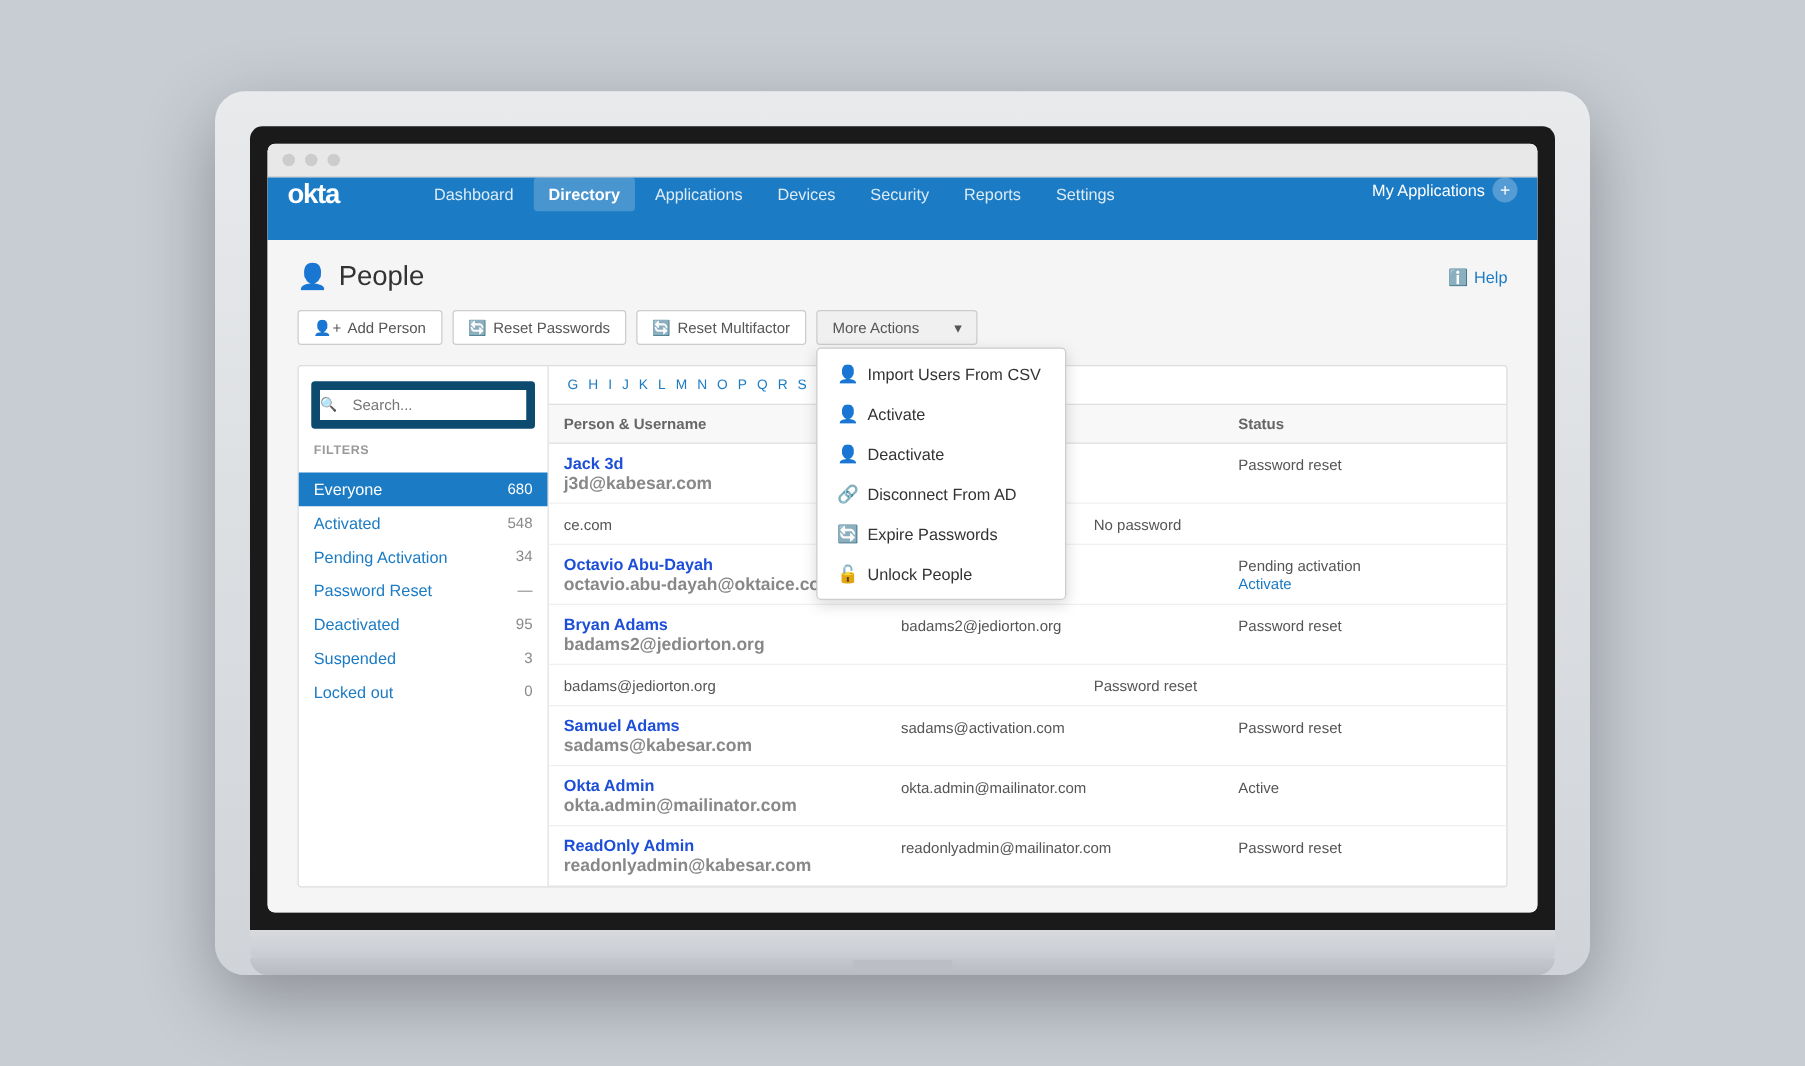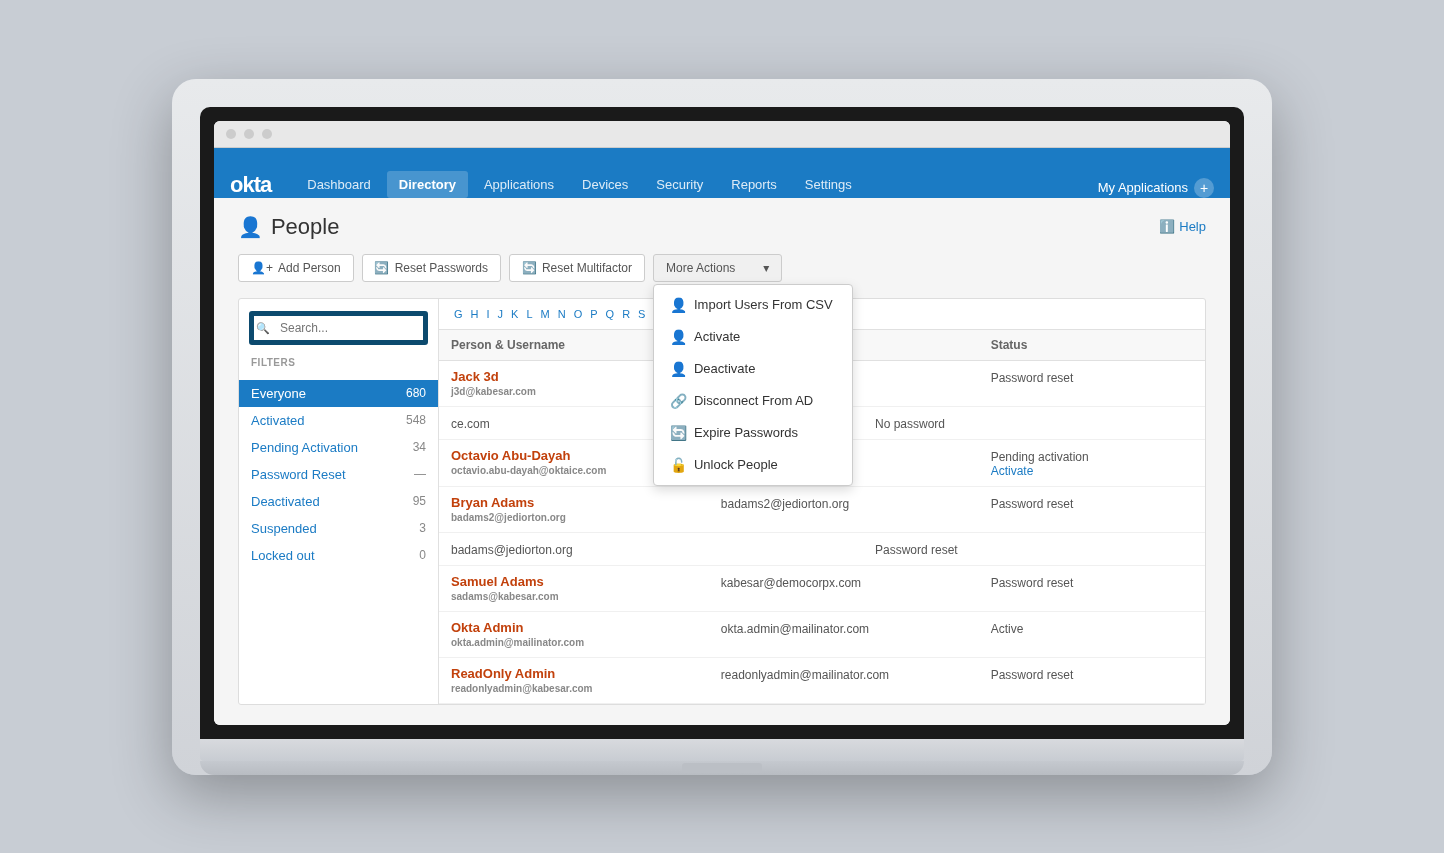--- a/index.html
+++ b/index.html
@@ -40,23 +40,24 @@
     }
     .browser-dot {
       width: 10px; height: 10px;
       border-radius: 50%;
       background: #ccc;
     }
     
     .nav-bar {
       background: #1b7bc4;
       display: flex;
-      align-items: flex-end;
+      align-items: flex-start;
       padding: 0 16px;
       height: 50px;
+      gap: 40px;
     }
     .nav-logo {
       color: #fff;
       font-size: 22px;
       font-weight: bold;
       margin-right: 24px;
       letter-spacing: -1px;
     }
     .nav-items {
       display: flex;
@@ -197,21 +198,21 @@
       flex-shrink: 0;
       border-right: 1px solid #e0e0e0;
       padding: 12px 0;
     }
     .search-box {
       margin: 0 10px 12px;
       position: relative;
     }
     .search-input {
       width: 100%;
-      border: 5px solid #0c4a6e;
+      border: 7px solid #0c4a6e;
       border-radius: 3px;
       padding: 5px 0 5px 26px;
       font-size: 12px;
       color: #999;
       outline: none;
     }
     .search-icon-inner {
       position: absolute;
       left: 7px;
       top: 50%;
@@ -273,26 +274,26 @@
     .col-email { flex: 2; font-size: 12px; color: #666; font-weight: 600; }
     .col-status { flex: 1.5; font-size: 12px; color: #666; font-weight: 600; }
     .table-row {
       display: flex;
       padding: 8px 12px;
       border-bottom: 1px solid #f0f0f0;
       align-items: flex-start;
     }
     .person-name {
       font-size: 13px;
-      color: #c2410c;
+      color: #1d4ed8;
       cursor: pointer;
       display: block;
     }
     .person-username {
-      font-size: 10px;
+      font-size: 14px;
       color: #888;
     }
     .cell-email {
       flex: 2;
       font-size: 12px;
       color: #555;
       padding-top: 2px;
     }
     .cell-status {
       flex: 1.5;
@@ -531,21 +532,21 @@
             <div class="table-row">
               <div class="cell-email">badams@jediorton.org</div>
               <div class="cell-status">Password reset</div>
             </div>
 
             <div class="table-row">
               <div class="col-person">
                 <span class="person-name">Samuel Adams</span>
                 <span class="person-username">sadams@kabesar.com</span>
               </div>
-              <div class="cell-email">kabesar@democorpx.com</div>
+              <div class="cell-email">sadams@activation.com</div>
               <div class="cell-status">Password reset</div>
             </div>
 
             <div class="table-row">
               <div class="col-person">
                 <span class="person-name">Okta Admin</span>
                 <span class="person-username">okta.admin@mailinator.com</span>
               </div>
               <div class="cell-email">okta.admin@mailinator.com</div>
               <div class="cell-status">Active</div>

